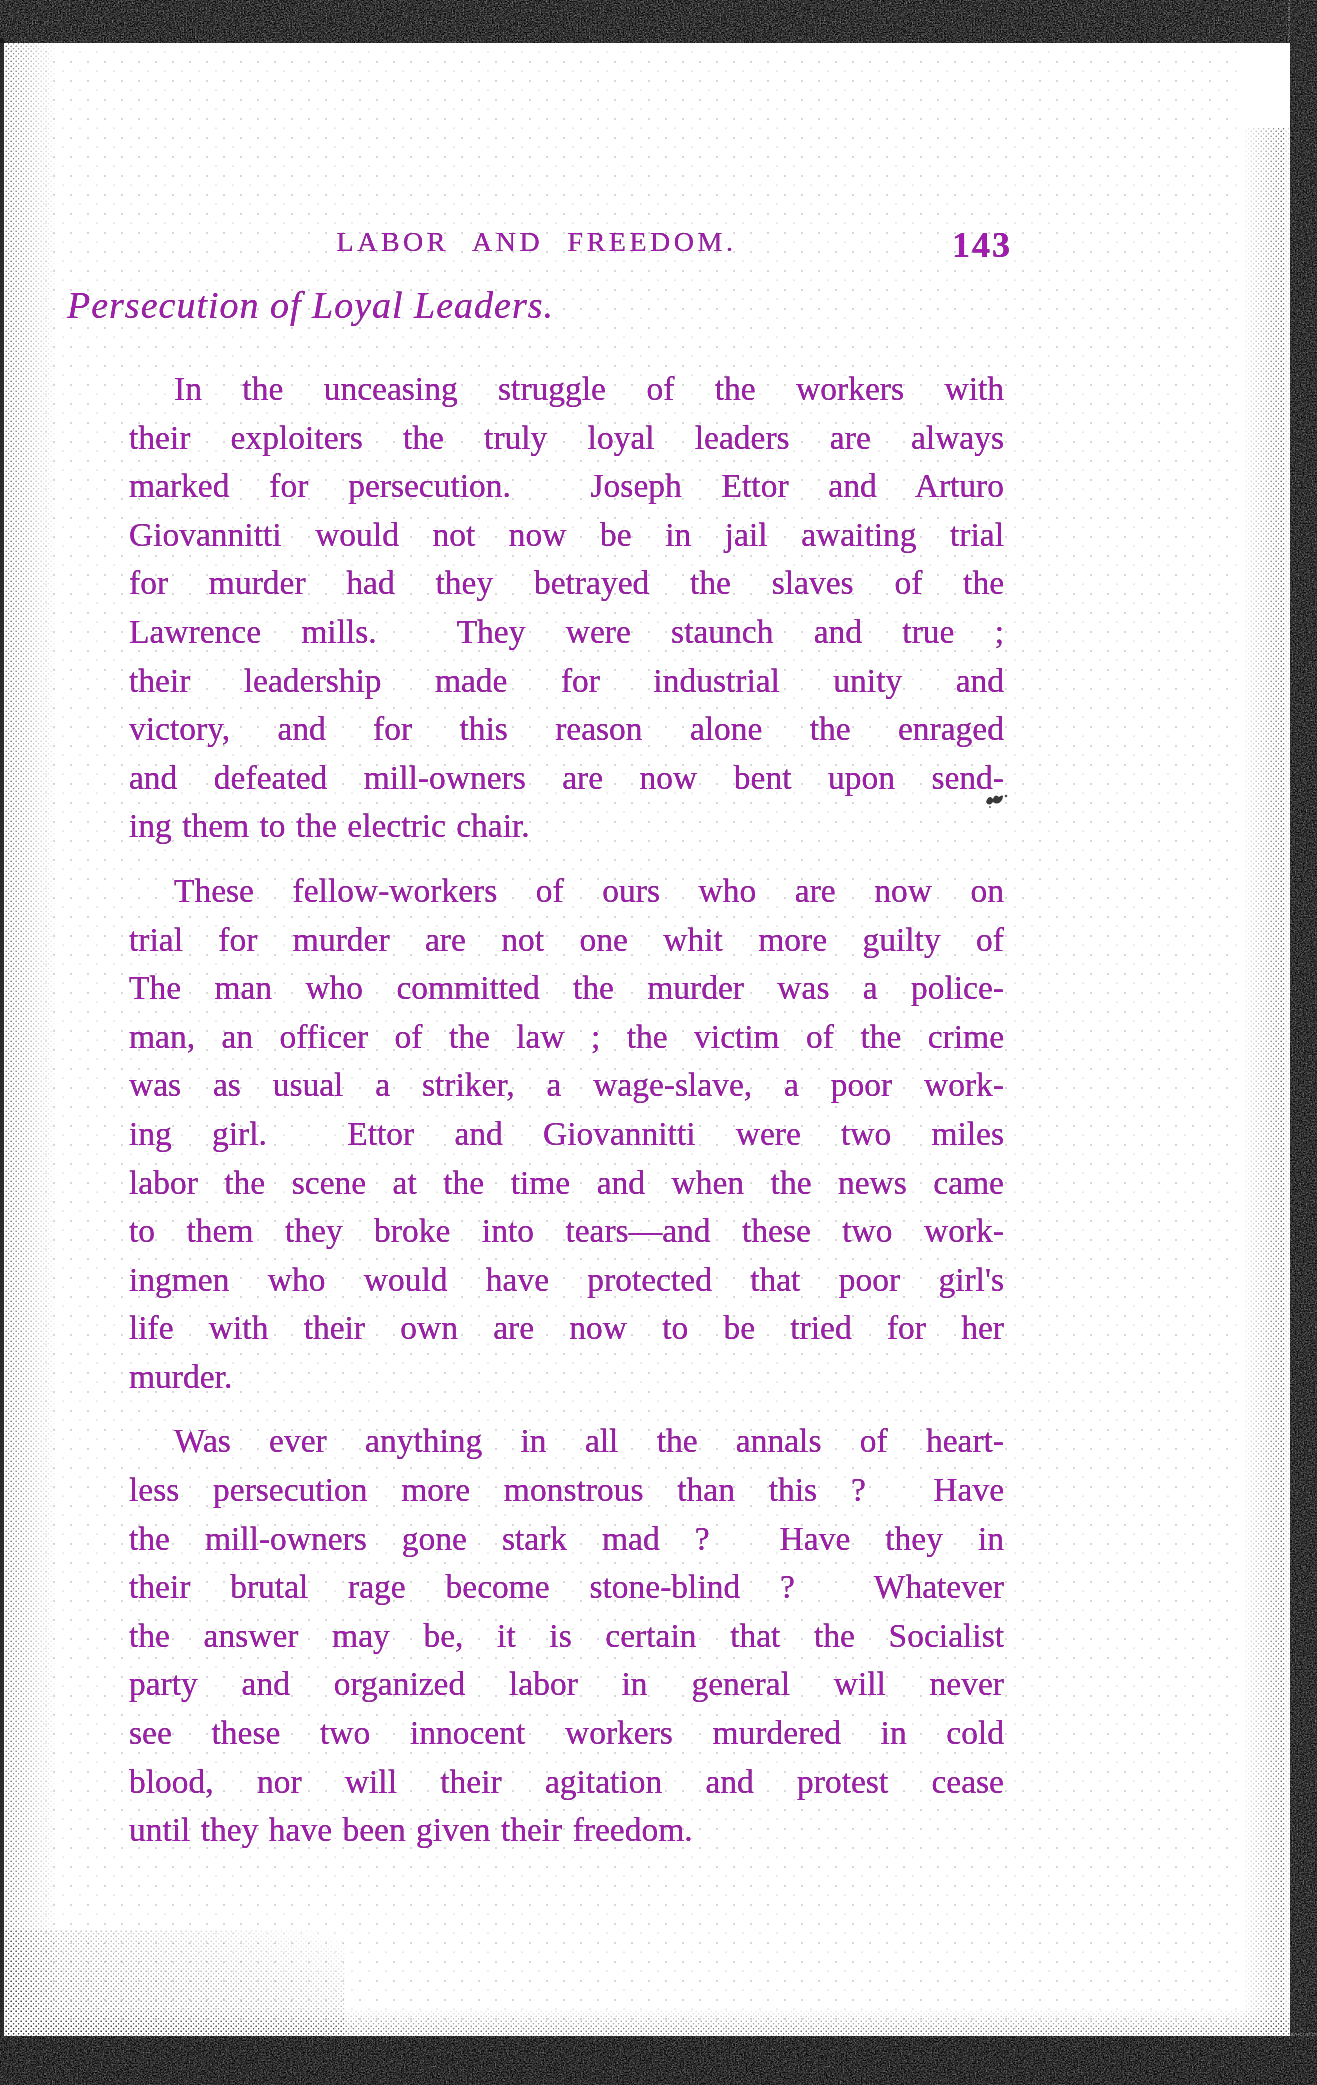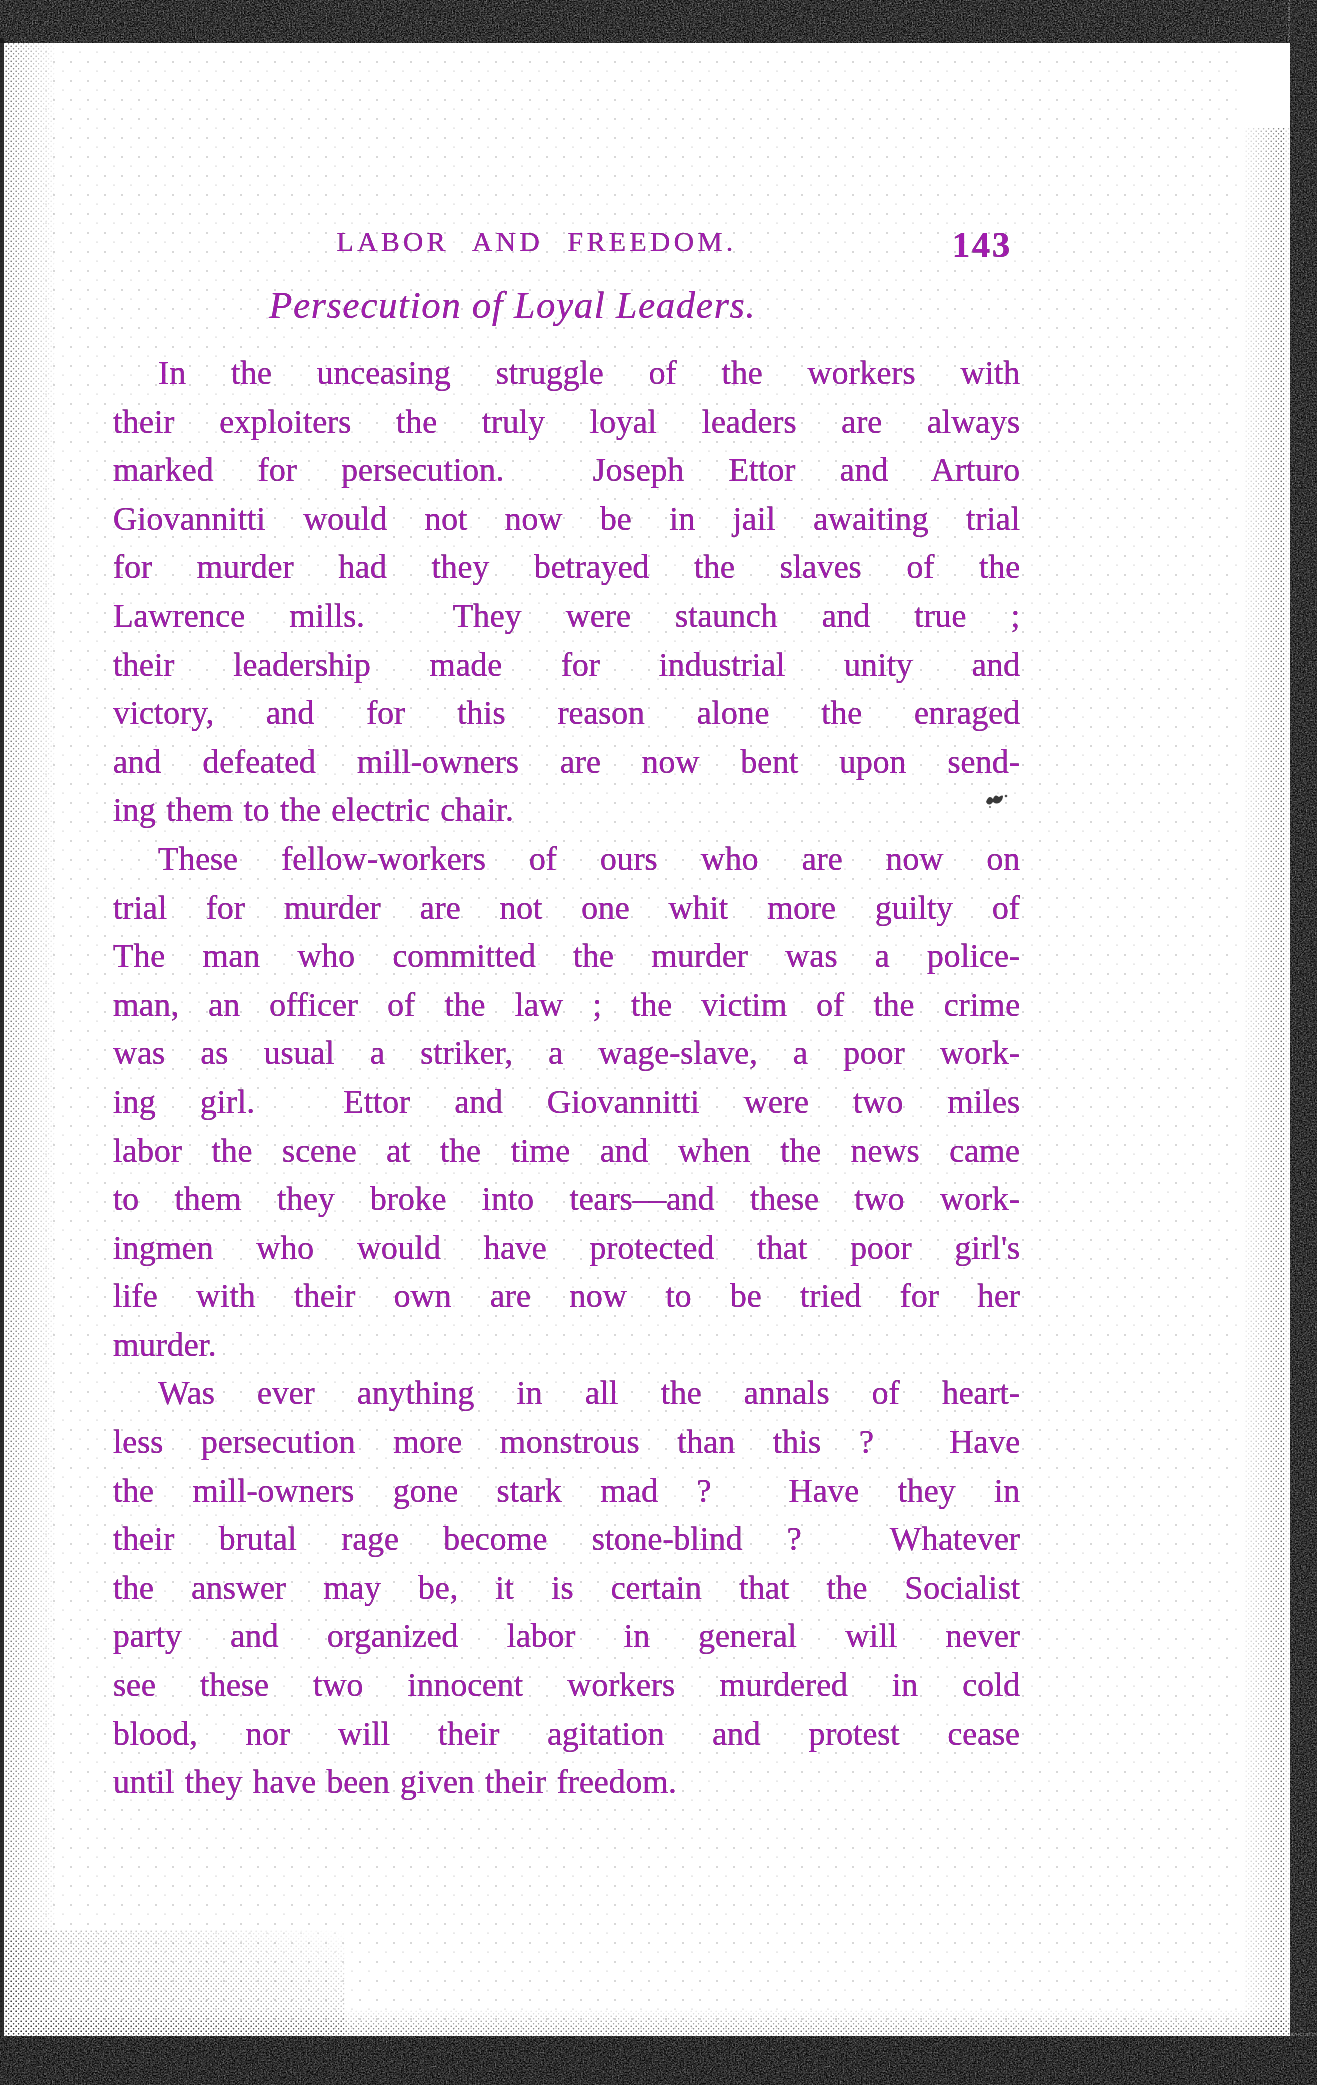--- a/index.html
+++ b/index.html
@@ -41,40 +41,39 @@
     position: absolute;
     right: 8px;
     top: -2px;
     font-size: 36px;
     letter-spacing: 2px;
     text-shadow: 0 0 0.5px rgba(20,20,20,.9);
     font-weight: bold;
   }
   .section-title {
     position: absolute;
-    left: 59px;
+    left: 67px;
     top: 283px;
     width: 907px;
     margin: 0;
-    text-align: center;
     font-style: italic;
     font-weight: normal;
     font-size: 38px;
     letter-spacing: 1px;
     z-index: 2;
     text-shadow: 0 0 0.5px rgba(20,20,20,.9);
   }
   .page-body {
     position: absolute;
     left: 113px;
     top: 349px;
     width: 907px;
     z-index: 2;
   }
-  .para { margin: 0; padding: 0; }
+  .para { margin: 16px; padding: 0; }
   .line {
     height: 48.6px;
     line-height: 48.6px;
     font-size: 33.5px;
     word-spacing: 2px;
     text-align: justify;
     text-align-last: justify;
     white-space: pre-wrap;
     overflow: hidden;
     text-shadow: 0 0 0.5px rgba(20,20,20,.9);

